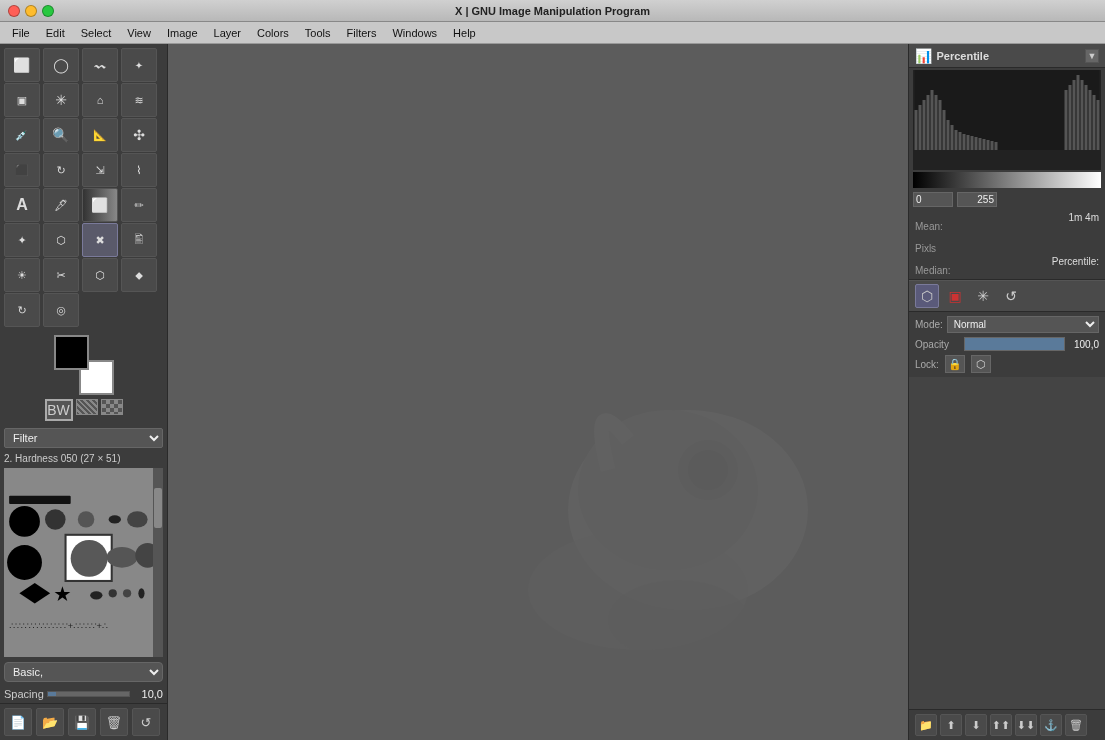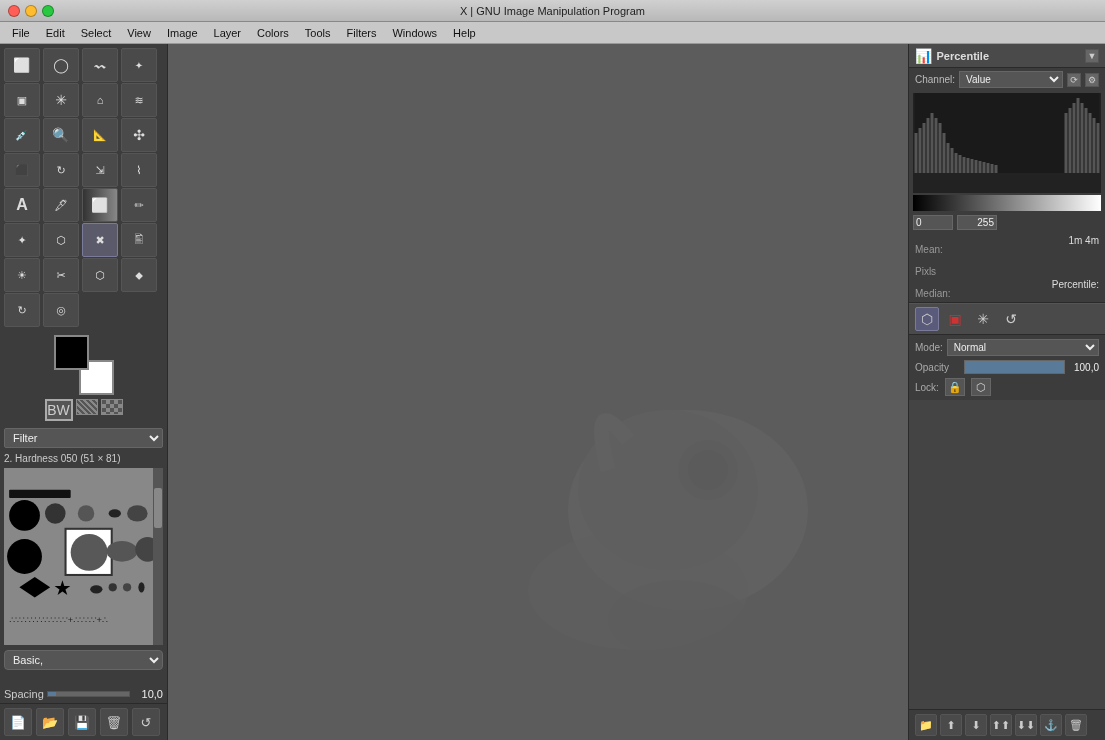--- a/index.html
+++ b/index.html
@@ -20,21 +20,21 @@
       background: linear-gradient(to bottom, #d0d0d0, #b8b8b8);
       display: flex;
       align-items: center;
       justify-content: center;
       border-bottom: 1px solid #888;
       position: relative;
     }
     #titlebar-title {
       font-size: 11px;
       color: #222;
-      font-weight: normal;
+      font-weight: bold;
     }
     #window-controls {
       position: absolute;
       left: 8px;
       display: flex;
       gap: 5px;
     }
     .win-btn {
       width: 12px;
       height: 12px;
@@ -202,21 +202,20 @@
       border-radius: 4px;
     }
 
     
     #spacing-area {
       padding: 3px 4px;
       display: flex;
       align-items: center;
       flex-shrink: 0;
       gap: 3px;
-      margin-top: 12px;
     }
     #spacing-label {
       font-size: 11px;
       color: #ccc;
       flex: 1;
     }
     #spacing-value {
       font-size: 11px;
       color: #eee;
       min-width: 30px;
@@ -595,21 +594,21 @@
     </div>
 
     <div id="filter-area">
       <select id="filter-select">
         <option>Filter</option>
         <option>Basic</option>
         <option>All</option>
       </select>
     </div>
 
-    <div id="brush-label">2. Hardness 050 (51 × 81)</div>
+    <div id="brush-label">2. Hardness 050 (27 × 51)</div>
 
     <div id="brush-preview-area" style="position:relative;">
       <svg width="100%" height="100%" viewBox="0 0 155 140" style="background:#888">
 
         <rect x="5" y="5" width="60" height="8" rx="1" fill="#111"></rect>
         <ellipse cx="20" cy="30" rx="15" ry="15" fill="#000"></ellipse>
         <ellipse cx="50" cy="28" rx="10" ry="10" fill="#333"></ellipse>
         <ellipse cx="80" cy="28" rx="8" ry="8" fill="#555"></ellipse>
         <ellipse cx="108" cy="28" rx="6" ry="4" fill="#222"></ellipse>
         <ellipse cx="130" cy="28" rx="10" ry="8" fill="#444"></ellipse>
@@ -679,28 +678,20 @@
 
     <div id="histogram-panel">
       <div id="histogram-header">
         <div id="histogram-title">
           <span style="font-size:14px">📊</span>
           <span>Percentile</span>
         </div>
         <div class="panel-ctrl-btn">▼</div>
       </div>
 
-      <div id="histogram-controls">
-        <span>Channel:</span>
-        <select id="channel-select">
-          <option>Value</option>
-        </select>
-        <div class="panel-ctrl-btn">⟳</div>
-        <div class="panel-ctrl-btn">⚙</div>
-      </div>
 
       <div id="histogram-display">
         <svg width="100%" height="80" viewBox="0 0 185 80">
           <rect width="185" height="80" fill="#1a1a1a"></rect>
 
           <rect x="0" y="40" width="3" height="40" fill="#555"></rect>
           <rect x="4" y="35" width="3" height="45" fill="#555"></rect>
           <rect x="8" y="30" width="3" height="50" fill="#555"></rect>
           <rect x="12" y="25" width="3" height="55" fill="#555"></rect>
           <rect x="16" y="20" width="3" height="60" fill="#555"></rect>

